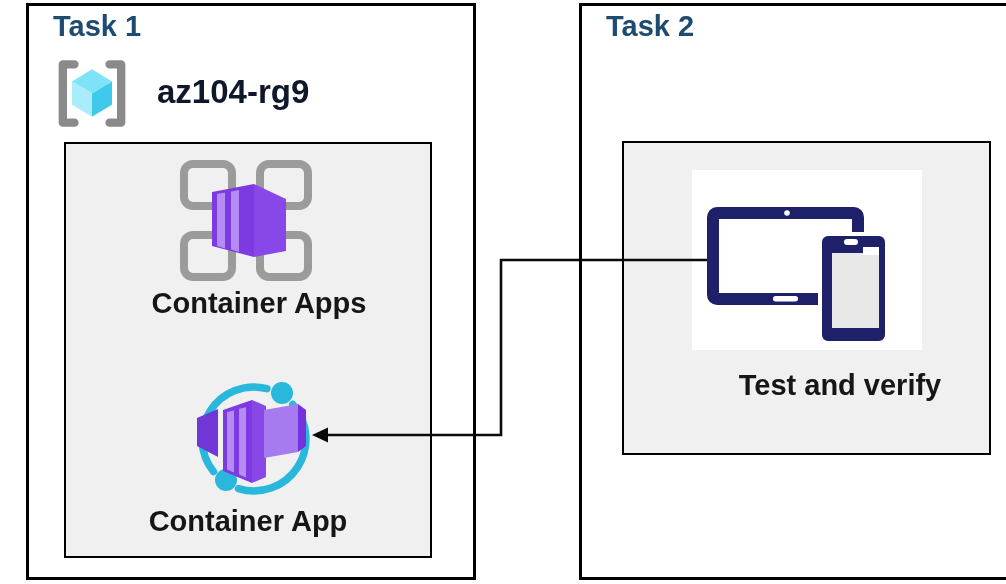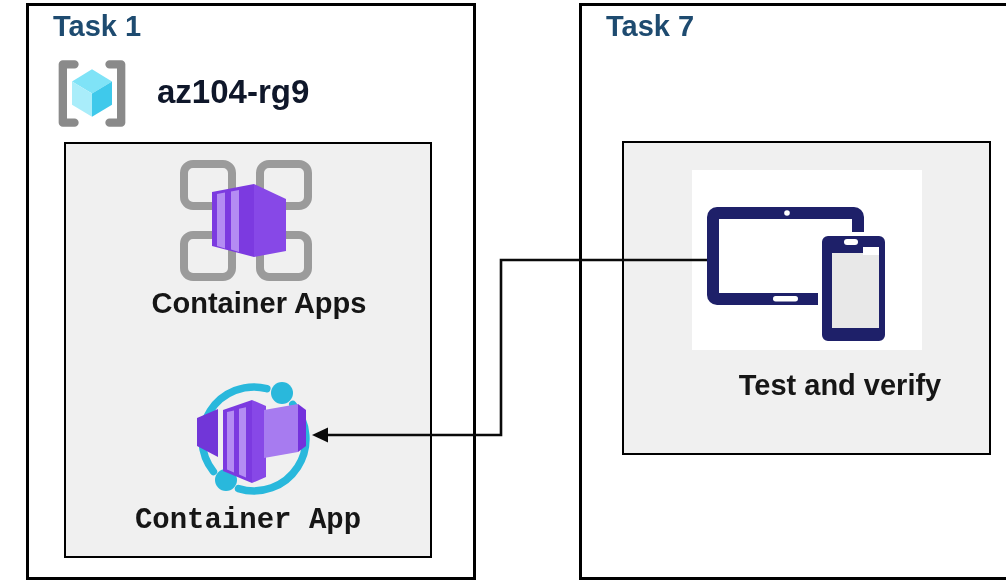--- a/index.html
+++ b/index.html
@@ -70,25 +70,25 @@
     <circle cx="32" cy="102" r="11" fill="var(--cyan-ring,#29B8DC)"></circle>
     <polygon points="3,40 24,31 24,79 3,68" fill="var(--purple-wedge,#7136D8)"></polygon>
     <polygon points="29,32 58,22 58,105 29,93" fill="var(--purple-base,#7C3AE0)"></polygon>
     <polygon points="33,34 40,32.5 40,94.5 33,91.5" fill="var(--purple-stripe,#B48CF3)"></polygon>
     <polygon points="45,30.8 52,29.3 52,99.5 45,96.5" fill="var(--purple-stripe,#B48CF3)"></polygon>
     <polygon points="58,22 72,28 72,99 58,105" fill="var(--purple-right,#8748E7)"></polygon>
     <polygon points="70,32 104,26 104,74 70,80" fill="var(--purple-light,#A77BF0)"></polygon>
     <polygon points="104,26 112,32 112,68 104,74" fill="var(--purple-dark,#7431DC)"></polygon>
   </svg>
 
-  <div class="abs caption" style="left:41px;top:503px;width:366px;font-family:Liberation Mono, monospace;">Container App</div>
+  <div class="abs caption" style="left:41px;top:503px;width:366px;">Container App</div>
 
   <div class="abs task-box" style="left:555px;top:3px;width:449px;height:577px;"></div>
 
-  <div class="abs task-title" style="left:582px;top:10px;">Task 7</div>
+  <div class="abs task-title" style="left:582px;top:10px;">Task 2</div>
 
   <div class="abs inner-box" style="left:598px;top:141px;width:369px;height:314px;"></div>
 
   <div class="abs white-box" style="left:668px;top:170px;width:230px;height:180px;">
     <svg width="230" height="180" viewBox="0 0 230 180">
 
       <rect x="15" y="37" width="157" height="98" rx="10" fill="var(--device-navy,#1E2069)"></rect>
       <rect x="27" y="49" width="133" height="74" fill="#ffffff"></rect>
       <circle cx="95" cy="43" r="2.8" fill="#ffffff"></circle>
       <rect x="81" y="126" width="25" height="5.5" rx="2.7" fill="#ffffff"></rect>

